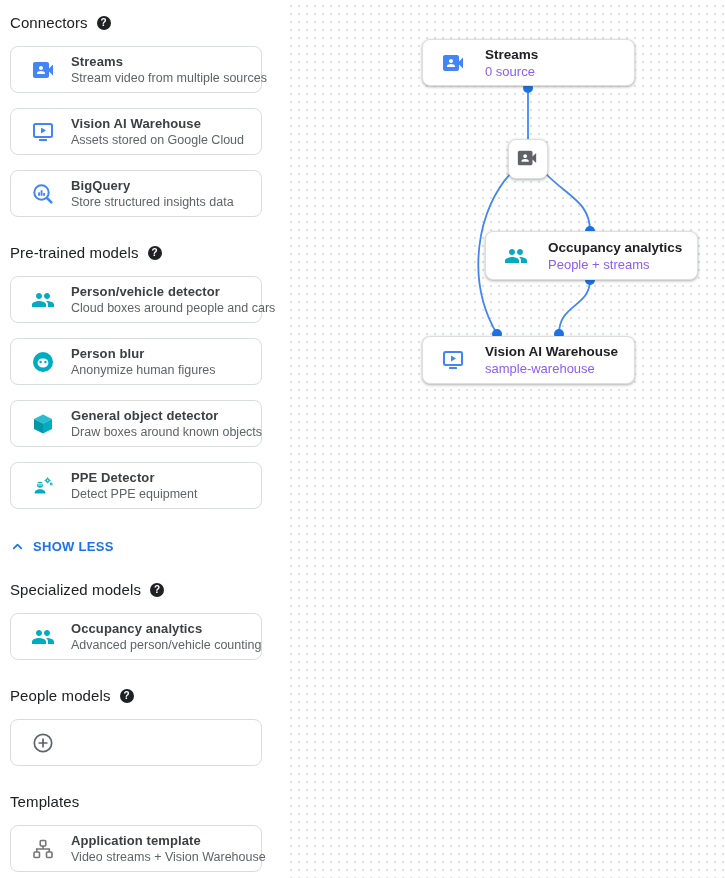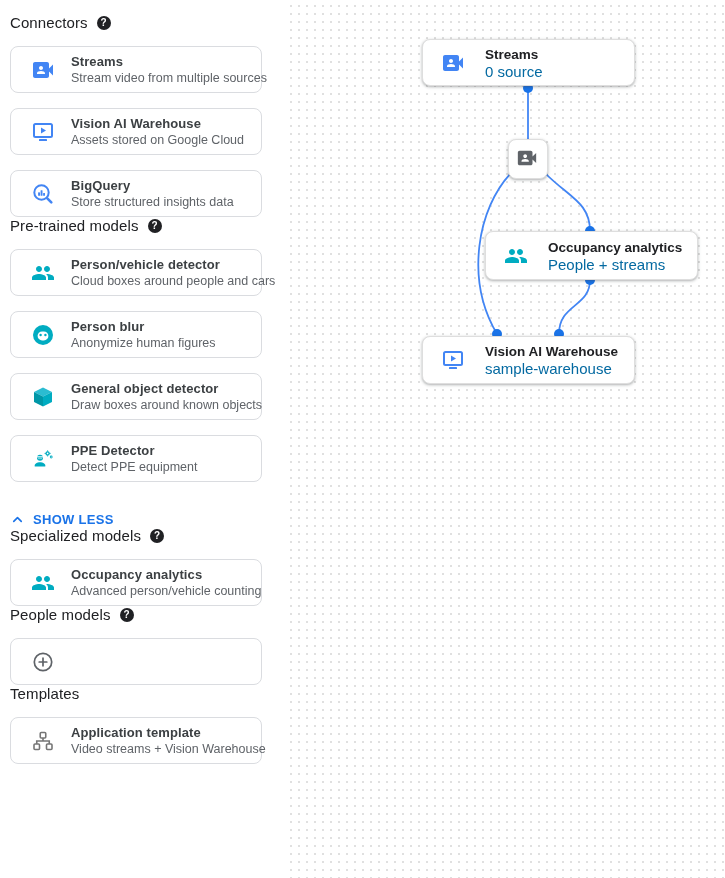--- a/index.html
+++ b/index.html
@@ -12,21 +12,21 @@
   }
 
   
   .sidebar {
     width:285px; height:878px; background:#fff;
     padding:12px 23px 20px 10px;
     flex:none;
   }
   .section-header{
     display:flex; align-items:center; gap:9px;
-    font-size:15px; color:#202124; 
+    font-size:15px; color:#202124; margin-top:27px;
     font-weight:400; letter-spacing:.1px;
   }
   .section-header:first-child{ margin-top:2px; }
   .help-badge{
     width:14px; height:14px; border-radius:50%;
     background:#202124; color:#fff; font-size:10px; font-weight:bold;
     display:inline-flex; align-items:center; justify-content:center;
     line-height:1; flex:none;
   }
   .card{
@@ -55,21 +55,21 @@
   .edges{ position:absolute; left:0; top:0; width:440px; height:878px; }
   .node{
     position:absolute; background:#fff;
     border:1px solid #DEDEDE; border-radius:8px;
     box-shadow:0 1px 2px rgba(60,64,67,.25), 0 1px 3px 1px rgba(60,64,67,.12);
     display:flex; align-items:center; gap:20px; padding:0 12px 0 18px;
     cursor:pointer;
   }
   .node .icon{ width:24px; height:24px; flex:none; }
   .node-title{ font-size:13.5px; font-weight:bold; color:#202124; line-height:18px; }
-  .node-sub{ font-size:15px; color:#0369a1; line-height:16px; }
+  .node-sub{ font-size:13px; color:#8b5cf6; line-height:16px; }
   .node-streams   { left:137px; top:39px;  width:213px; height:47px; }
   .node-camera    { left:223px; top:139px; width:40px;  height:40px; padding:0; justify-content:center; gap:0; }
   .node-occupancy { left:200px; top:231px; width:213px; height:49px; }
   .node-warehouse { left:137px; top:336px; width:213px; height:48px; }
 </style>
 </head>
 <body>
 
 <div class="sidebar">
 

